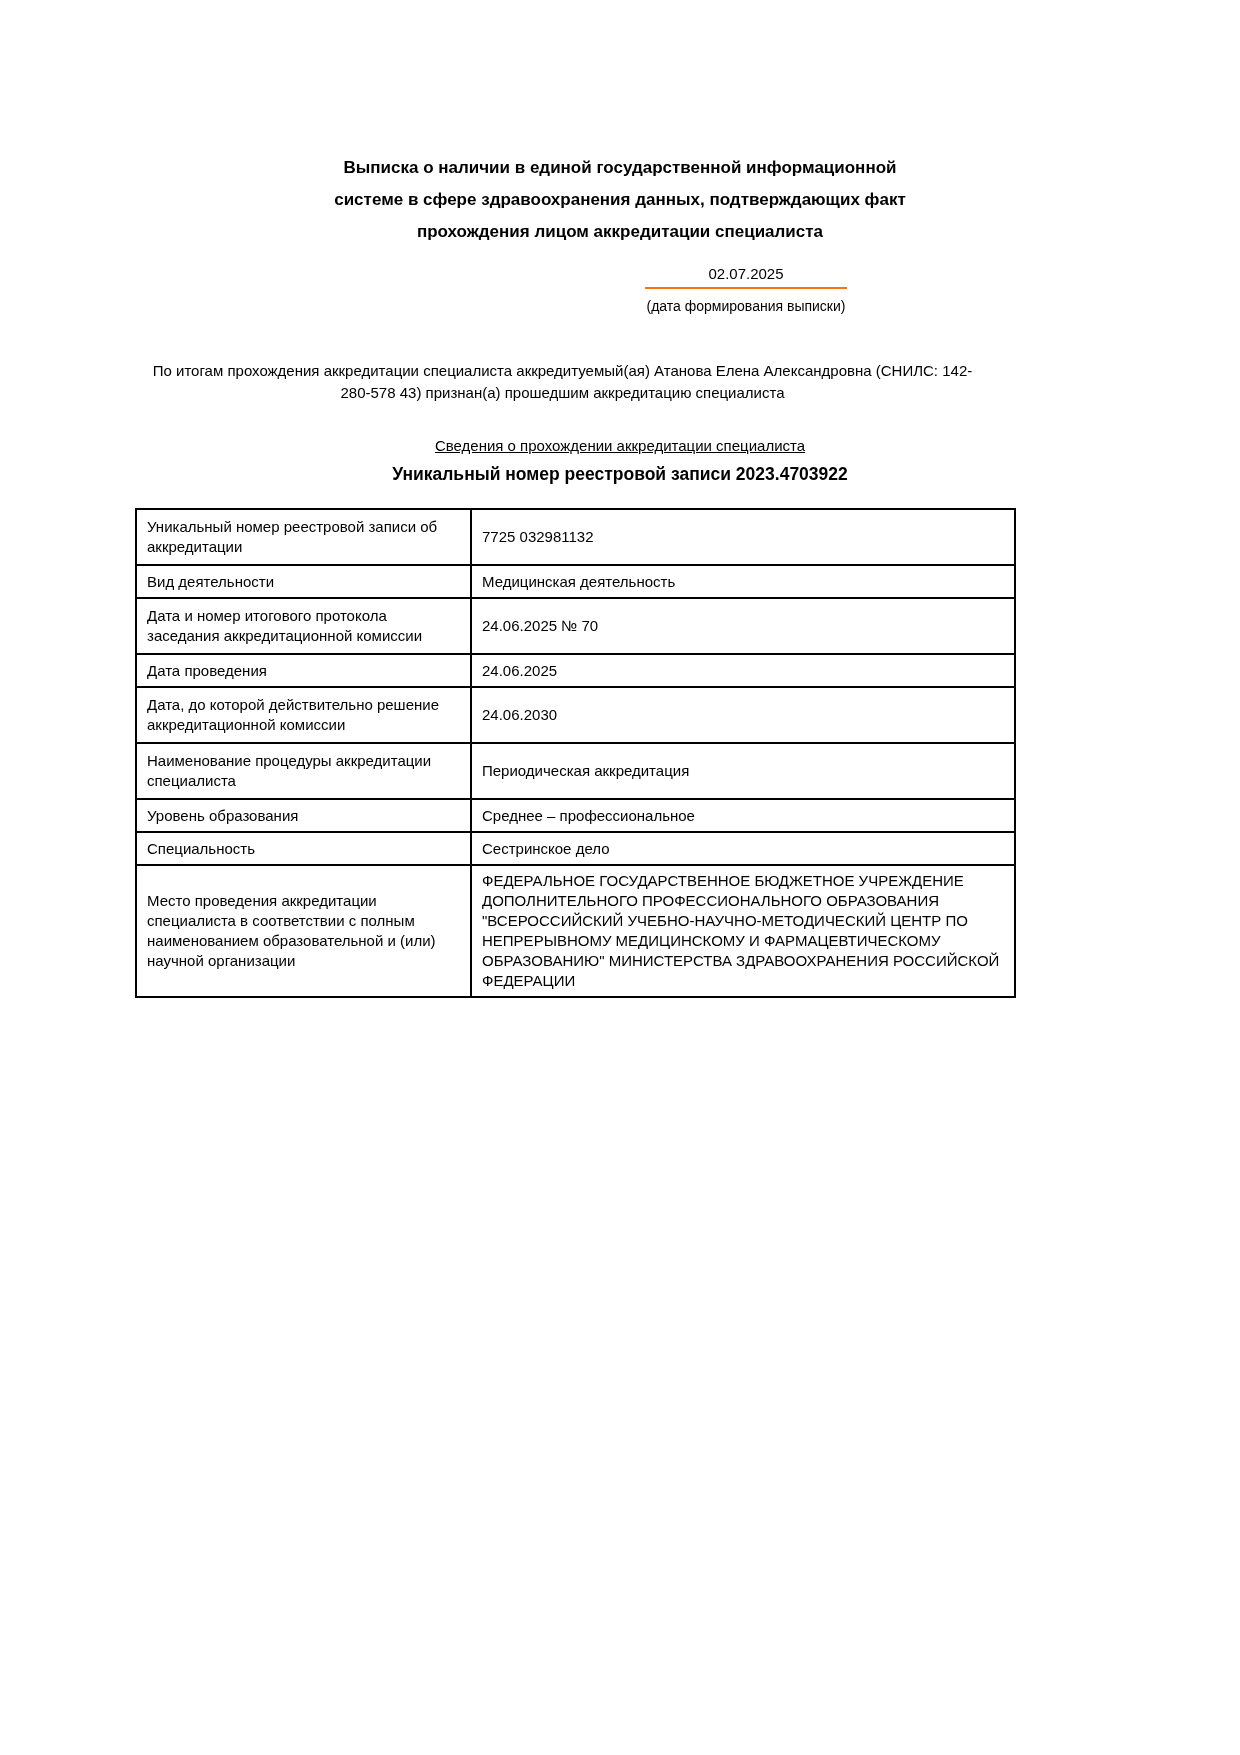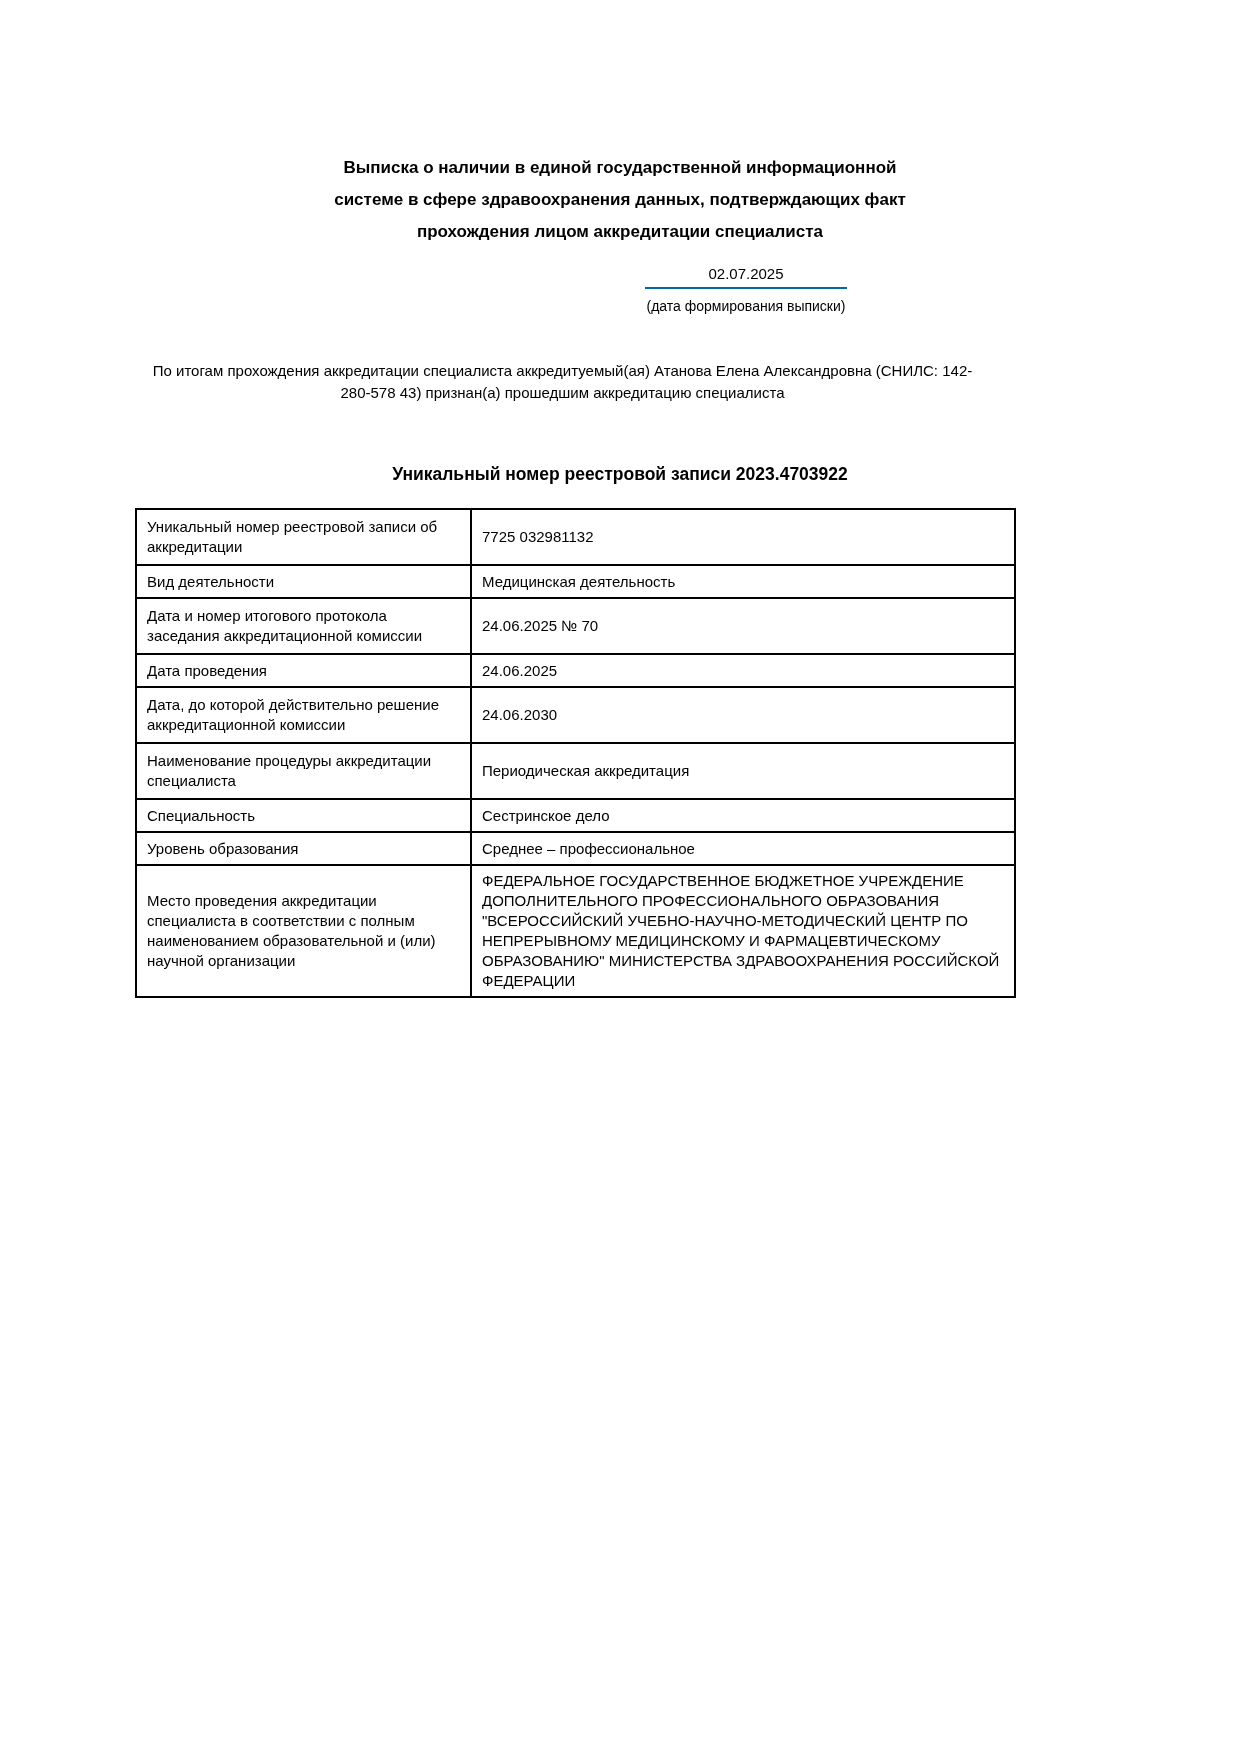--- a/index.html
+++ b/index.html
@@ -32,21 +32,21 @@
     position: absolute;
     top: 247px;
     left: 645px;
     width: 202px;
     text-align: center;
   }
   .date-value {
     display: block;
     font-size: 15px;
     line-height: 22px;
-    border-bottom: 2px solid #0369a1;
+    border-bottom: 2px solid #f97316;
     padding-bottom: 2px;
   }
   .date-caption {
     display: block;
     font-size: 14px;
     line-height: 18px;
     padding-top: 8px;
     white-space: nowrap;
   }
   .intro {
@@ -105,20 +105,21 @@
 
   <div class="doc-title">Выписка о наличии в единой государственной информационной системе в сфере здравоохранения данных, подтверждающих факт прохождения лицом аккредитации специалиста</div>
 
   <div class="date-block">
     <span class="date-value">02.07.2025</span>
     <span class="date-caption">(дата формирования выписки)</span>
   </div>
 
   <div class="intro">По итогам прохождения аккредитации специалиста аккредитуемый(ая) Атанова Елена Александровна (СНИЛС: 142-280-578 43) признан(а) прошедшим аккредитацию специалиста</div>
 
+  <div class="section-heading">Сведения о прохождении аккредитации специалиста</div>
 
   <div class="registry-heading">Уникальный номер реестровой записи 2023.4703922</div>
 
   <table class="acc-table">
     <tbody>
       <tr class="row-tall">
         <td class="label-col">Уникальный номер реестровой записи об аккредитации</td>
         <td class="value-col">7725 032981132</td>
       </tr>
       <tr class="row-short">
@@ -135,26 +136,26 @@
       </tr>
       <tr class="row-tall">
         <td class="label-col">Дата, до которой действительно решение аккредитационной комиссии</td>
         <td class="value-col">24.06.2030</td>
       </tr>
       <tr class="row-tall">
         <td class="label-col">Наименование процедуры аккредитации специалиста</td>
         <td class="value-col">Периодическая аккредитация</td>
       </tr>
       <tr class="row-short">
+        <td class="label-col">Уровень образования</td>
+        <td class="value-col">Среднее – профессиональное</td>
+      </tr>
+      <tr class="row-short">
         <td class="label-col">Специальность</td>
         <td class="value-col">Сестринское дело</td>
-      </tr>
-      <tr class="row-short">
-        <td class="label-col">Уровень образования</td>
-        <td class="value-col">Среднее – профессиональное</td>
       </tr>
       <tr class="row-xl">
         <td class="label-col">Место проведения аккредитации специалиста в соответствии с полным наименованием образовательной и (или) научной организации</td>
         <td class="value-col">ФЕДЕРАЛЬНОЕ ГОСУДАРСТВЕННОЕ БЮДЖЕТНОЕ УЧРЕЖДЕНИЕ ДОПОЛНИТЕЛЬНОГО ПРОФЕССИОНАЛЬНОГО ОБРАЗОВАНИЯ "ВСЕРОССИЙСКИЙ УЧЕБНО-НАУЧНО-МЕТОДИЧЕСКИЙ ЦЕНТР ПО НЕПРЕРЫВНОМУ МЕДИЦИНСКОМУ И ФАРМАЦЕВТИЧЕСКОМУ ОБРАЗОВАНИЮ" МИНИСТЕРСТВА ЗДРАВООХРАНЕНИЯ РОССИЙСКОЙ ФЕДЕРАЦИИ</td>
       </tr>
     </tbody>
   </table>
 
 </div>
 

